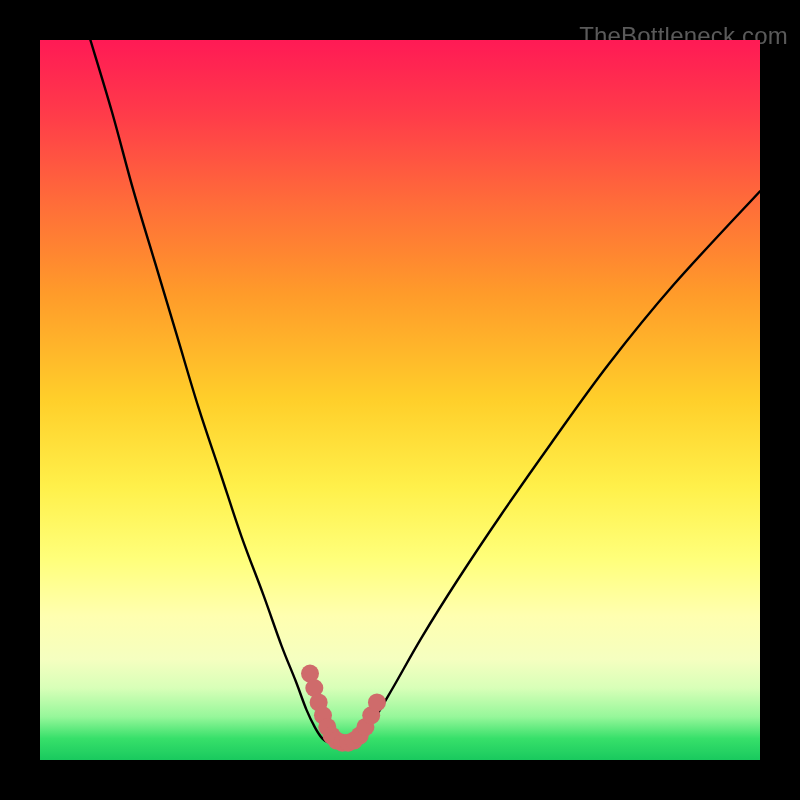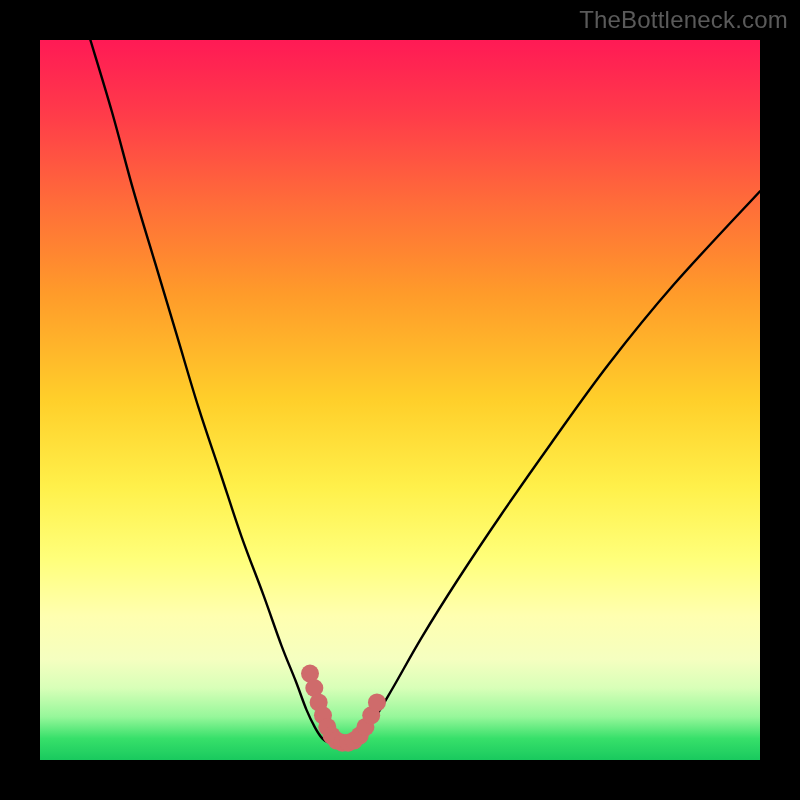--- a/index.html
+++ b/index.html
@@ -5,21 +5,21 @@
   * { margin: 0; padding: 0; box-sizing: border-box; }
   html, body { width: 800px; height: 800px; overflow: hidden; background: #000; }
   .stage {
     position: relative;
     width: 800px;
     height: 800px;
     background: #000;
   }
   .watermark {
     position: absolute;
-    top: 6px;
+    top: 22px;
     right: 12px;
     font-family: Arial, Helvetica, sans-serif;
     font-size: 24px;
     color: #5a5a5a;
     letter-spacing: 0.2px;
     user-select: none;
   }
   .plot-area {
     position: absolute;
     left: 40px;

